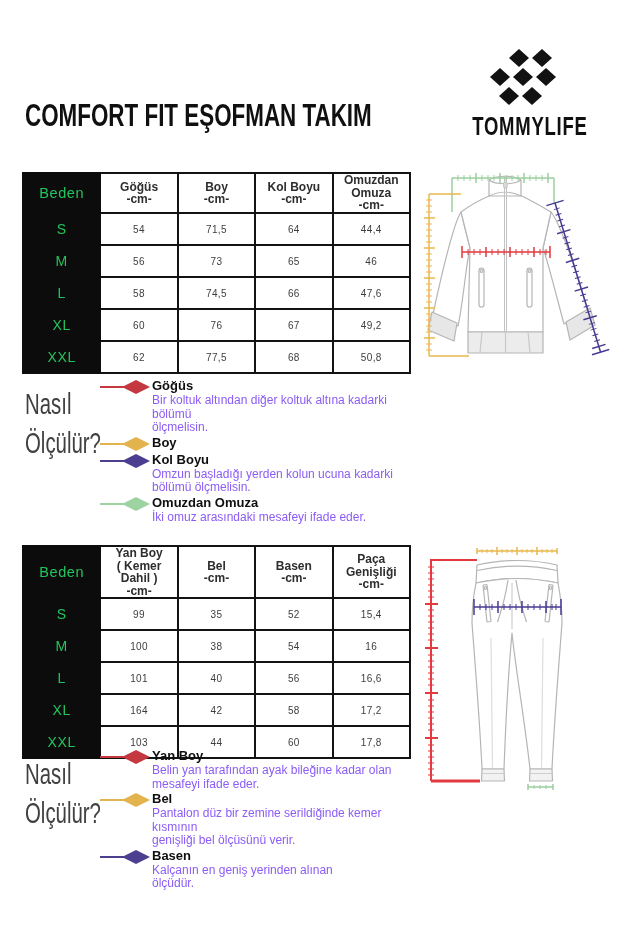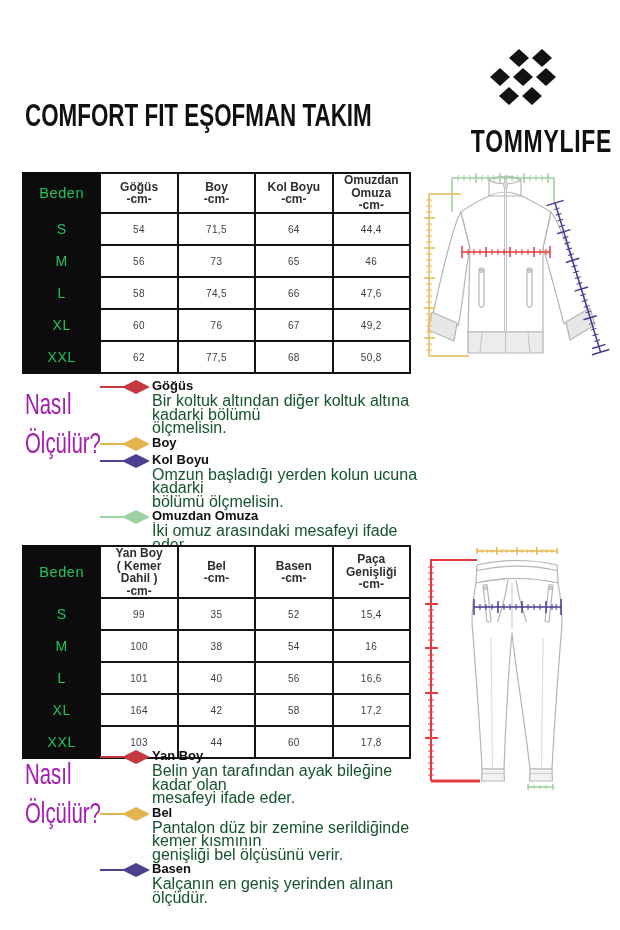--- a/index.html
+++ b/index.html
@@ -8,21 +8,21 @@
 
   
   .cond{display:inline-block;transform:scaleX(.68);transform-origin:0 50%;white-space:nowrap;}
   .condb{display:inline-block;transform:scaleX(.70);transform-origin:0 50%;white-space:nowrap;}
 
   .category{position:absolute;left:25px;top:56px;font-size:31px;font-weight:400;color:#1c1c1c;line-height:32px;}
   .main-title{position:absolute;left:25px;top:97px;font-size:32px;font-weight:700;color:#101010;line-height:36px;}
 
   .logo{position:absolute;left:446px;top:47px;width:168px;text-align:center;}
   .logo svg{display:block;margin:0 auto;}
-  .brand{font-size:31px;font-weight:700;color:#101010;line-height:32px;margin-top:17px;}
+  .brand{font-size:25px;font-weight:700;color:#101010;line-height:32px;margin-top:1px;}
   .brand .condb{transform-origin:50% 50%;transform:scaleX(.74);letter-spacing:1px;}
 
   
   table.size-table{position:absolute;left:22px;width:389px;border-collapse:collapse;table-layout:fixed;
                    background:#fff;}
   #jacket-table{top:172px;}
   #pants-table{top:545px;}
   .size-table th,.size-table td{border:2px solid #131313;text-align:center;vertical-align:middle;padding:0;}
   .size-table thead tr{height:40px;}
   .size-table tbody tr{height:32px;}
@@ -34,26 +34,26 @@
 
   
   .diagram{position:absolute;}
   #jacket-diagram{left:424px;top:164px;}
   #pants-diagram{left:424px;top:543px;}
 
   
   .measure-section{position:absolute;left:25px;width:402px;}
   #measure-jacket{top:379px;}
   #measure-pants{top:749px;}
-  .ms-title{position:absolute;left:0;top:5px;font-size:30px;font-weight:500;color:#a21caf;line-height:39px;}
+  .ms-title{position:absolute;left:0;top:5px;font-size:30px;font-weight:500;color:#404040;line-height:39px;}
   .ms-items{margin-left:75px;}
   .ms-item{display:flex;align-items:flex-start;margin-bottom:1px;}
   .ms-marker{flex:0 0 52px;margin-top:0;}
   .ms-label{font-size:13px;font-weight:700;color:#0f0f0f;line-height:14px;}
-  .ms-desc{font-size:16px;color:#14532d;line-height:13.5px;white-space:pre-line;margin-top:1px;}
+  .ms-desc{font-size:12px;color:#8b5cf6;line-height:13.5px;white-space:pre-line;margin-top:1px;}
 </style>
 </head>
 <body>
 
 <div class="page">
 
   <div class="main-title"><span class="condb">COMFORT FIT EŞOFMAN TAKIM</span></div>
 
   <div class="logo">
     <svg width="104" height="62" viewBox="0 0 104 62">

